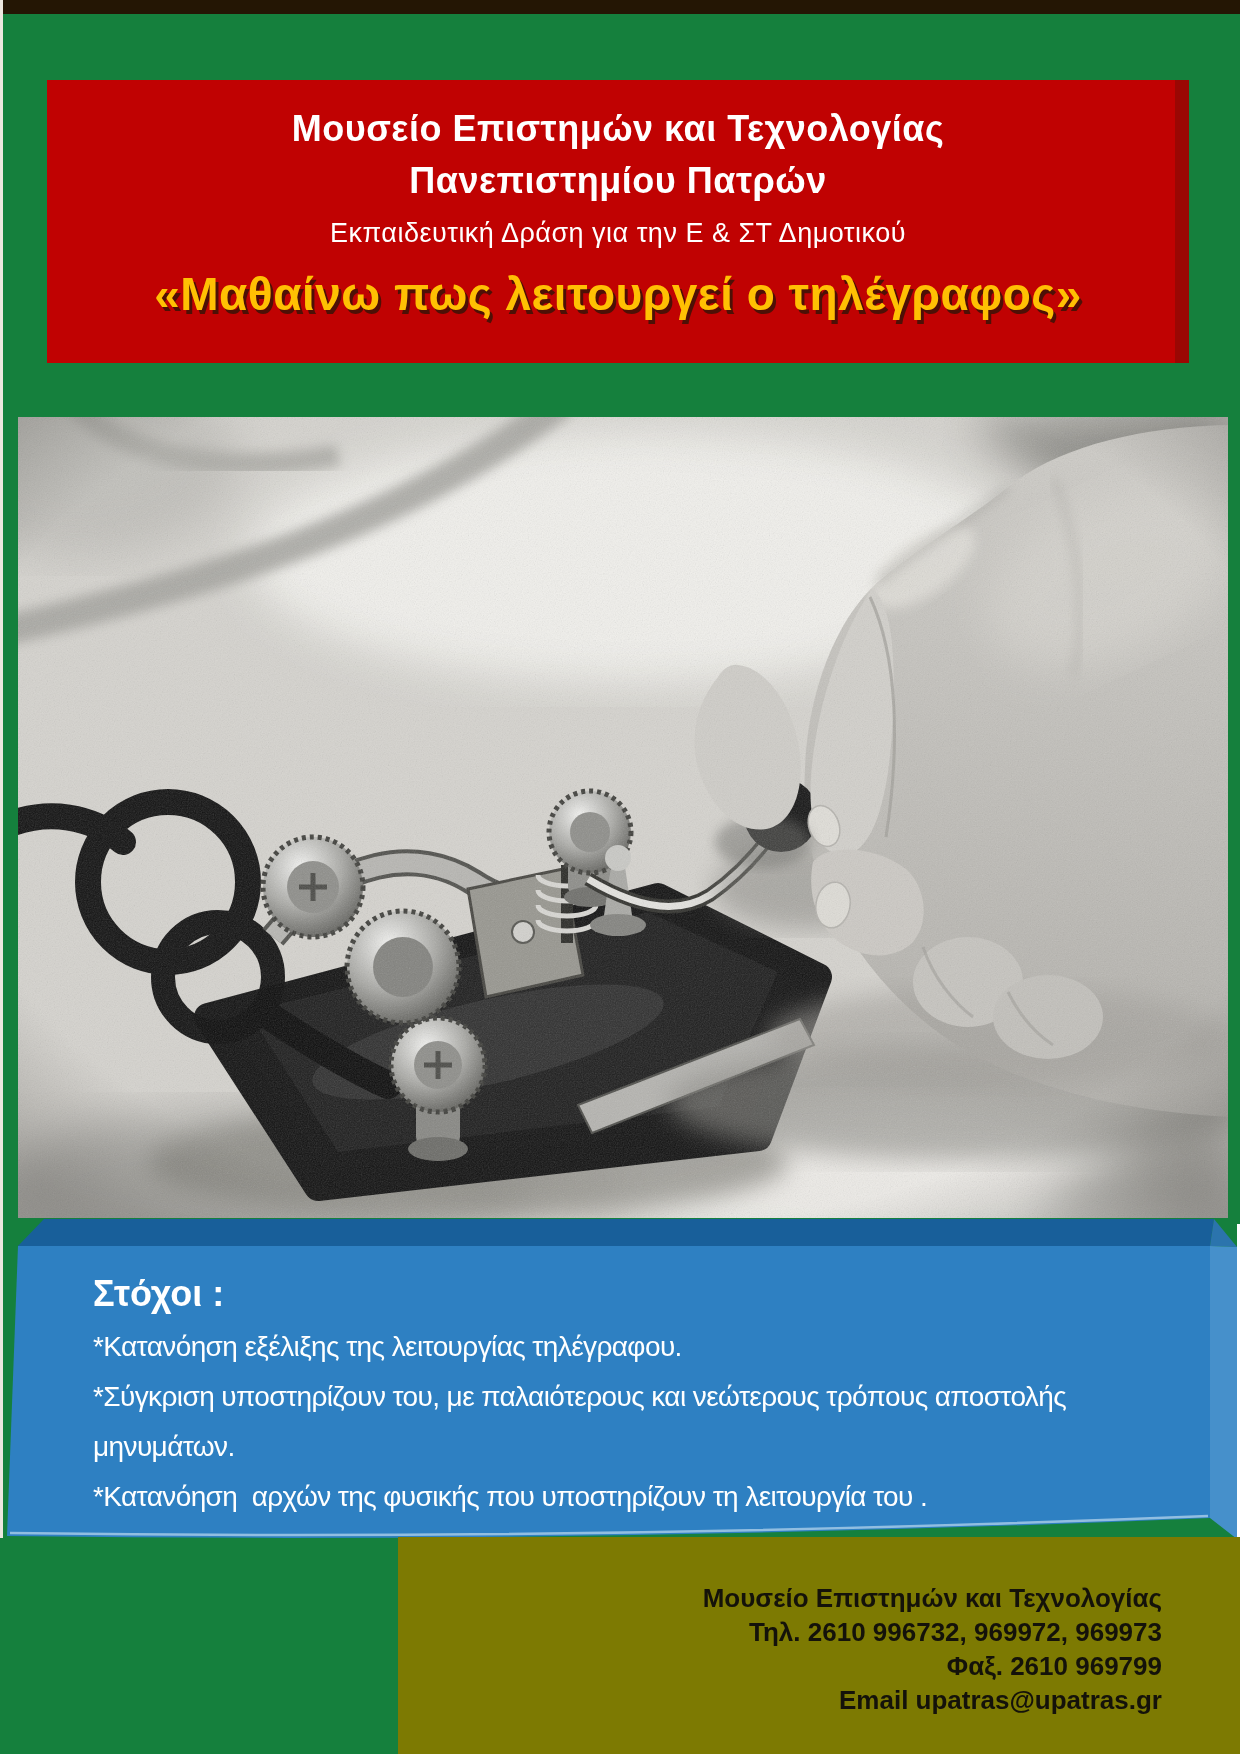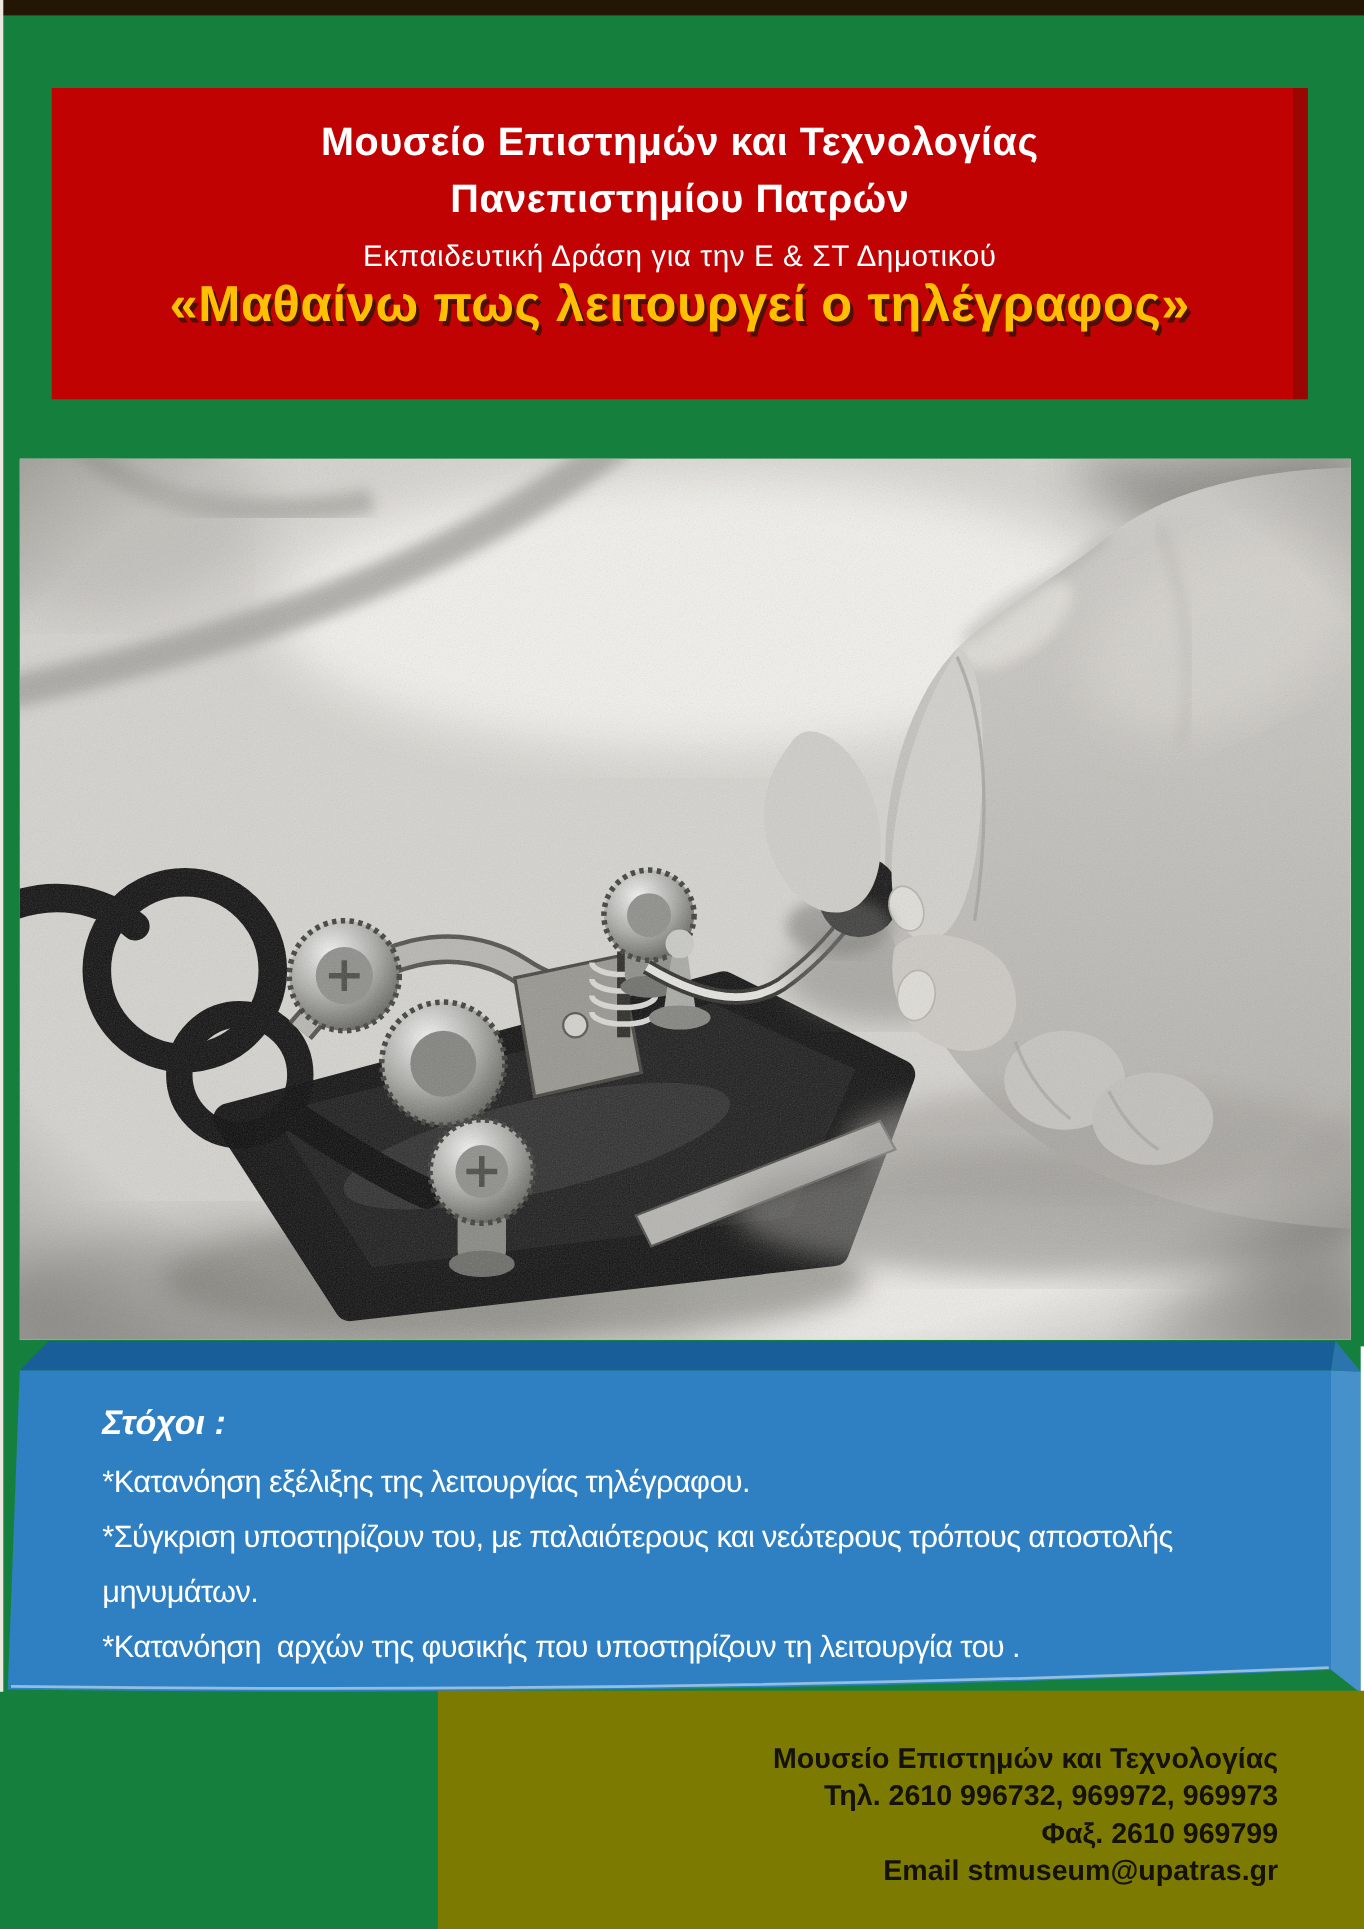--- a/index.html
+++ b/index.html
@@ -9,31 +9,31 @@
   .left-line{position:absolute;left:0;top:0;width:3px;height:1538px;background:#ECE7DF;z-index:9;}
 
   
   .red-box{position:absolute;left:47px;top:80px;width:1142px;height:283px;
            background:linear-gradient(to right,#C00202 0,#C00202 1128px,#9A0703 1128px);
            display:flex;flex-direction:column;align-items:center;text-align:center;
            padding-top:28px;box-sizing:border-box;}
   .org-line{color:#FFFFFF;font-size:36px;font-weight:700;line-height:42px;letter-spacing:0.5px;}
   .org-line.first{margin-bottom:10px;}
   .org-line.second{margin-bottom:16px;}
-  .audience{color:#FFFFFF;font-size:27px;font-weight:400;line-height:30px;letter-spacing:0.5px;}
+  .audience{color:#FFFFFF;font-size:27px;font-weight:400;line-height:30px;margin-bottom:18px;letter-spacing:0.5px;}
   .program-title{color:#FFC003;font-size:46px;font-weight:700;line-height:56px;
                  text-shadow:3px 4px 0 #4d1006;letter-spacing:0.5px;}
 
   
   .photo{position:absolute;left:18px;top:417px;width:1210px;height:801px;background:#D5D3CE;}
 
   
   .blue-svg{position:absolute;left:0;top:1218px;width:1240px;height:326px;}
   .goals-text{position:absolute;left:93px;top:1272px;width:1062px;z-index:5;color:#FFFFFF;}
-  .goals-heading{font-size:31px;font-weight:700;line-height:44px;margin:0 0 6px 0;font-style:italic;}
+  .goals-heading{font-size:36px;font-weight:700;line-height:44px;margin:0 0 6px 0;}
   .goal-item{font-size:28px;font-weight:400;line-height:50px;letter-spacing:-0.6px;white-space:pre-wrap;}
 
   
   .olive-box{position:absolute;left:398px;top:1537px;width:842px;height:217px;background:#7D7A02;
              box-sizing:border-box;padding:44px 78px 0 0;text-align:right;}
   .contact-line{color:#14120a;font-size:26px;font-weight:700;line-height:34px;}
   .duration{position:absolute;left:64px;top:1641px;color:#FCF4E6;font-size:37px;font-weight:700;z-index:4;}
 </style>
 </head>
 <body>
@@ -213,18 +213,18 @@
     <h2 class="goals-heading">Στόχοι :</h2>
     <div class="goal-item">*Κατανόηση εξέλιξης της λειτουργίας τηλέγραφου.</div>
     <div class="goal-item">*Σύγκριση υποστηρίζουν του, με παλαιότερους και νεώτερους τρόπους αποστολής μηνυμάτων.</div>
     <div class="goal-item">*Κατανόηση  αρχών της φυσικής που υποστηρίζουν τη λειτουργία του .</div>
   </div>
 
   <div class="olive-box">
     <div class="contact-line">Μουσείο Επιστημών και Τεχνολογίας</div>
     <div class="contact-line">Τηλ. 2610 996732, 969972, 969973</div>
     <div class="contact-line">Φαξ. 2610 969799</div>
-    <div class="contact-line">Email stmuseum@upatras.gr</div>
+    <div class="contact-line">Email upatras@upatras.gr</div>
   </div>
 
 
   <div class="left-line"></div>
 </div>
 
 </body></html>

